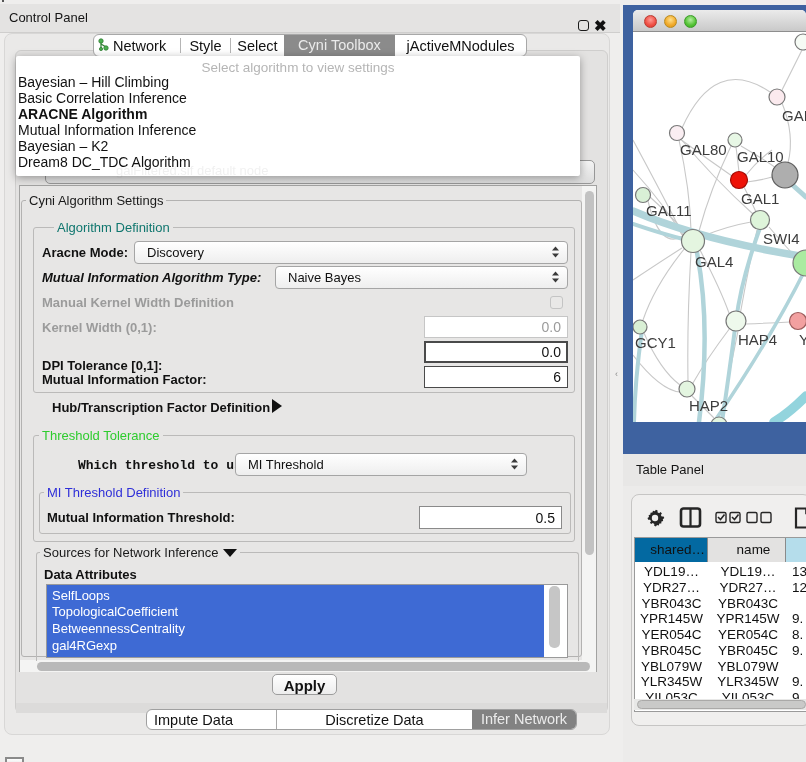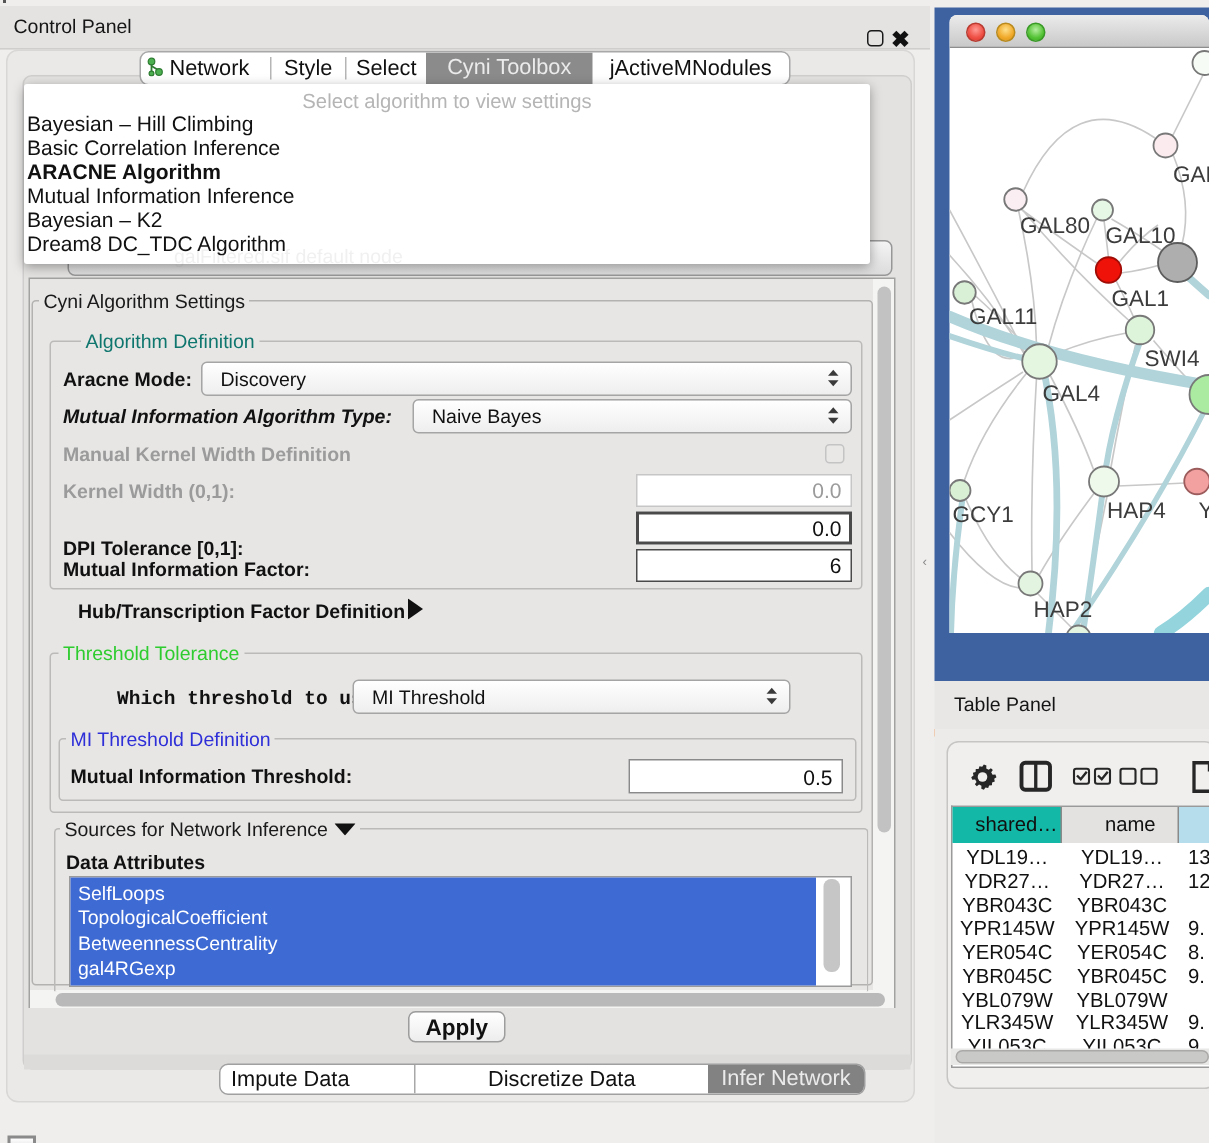--- a/index.html
+++ b/index.html
@@ -254,21 +254,21 @@
     <rect x="127" y="7.5" width="10" height="10" rx="1.5"></rect>
   </g>
   <g fill="none" stroke="#262626" stroke-width="2.2">
     <path d="M162,3.5 h10 l5,5 v14 h-15 z"></path>
     <path d="M172,3.5 v5 h5" stroke-width="1.6"></path>
   </g>
 </svg>
 
 <div class="abs" style="left:634px;top:537px;width:172px;height:175px;background:#fff;border:1px solid #9a9a9a;border-right:none;box-sizing:border-box;overflow:hidden;"></div>
 <div class="abs" style="left:635px;top:538px;width:171px;height:24px;display:flex;font-size:13.5px;color:#111;">
-  <div style="width:73px;background:#14b8a6;border-right:1px solid #8a8a8a;text-align:right;line-height:24px;padding-right:2px;box-sizing:border-box;">shared…</div>
+  <div style="width:73px;background:#0369a1;border-right:1px solid #8a8a8a;text-align:right;line-height:24px;padding-right:2px;box-sizing:border-box;">shared…</div>
   <div style="width:78px;background:#e3e2e1;border-right:1px solid #8a8a8a;text-align:center;line-height:24px;padding-left:14px;box-sizing:border-box;">name</div>
   <div style="flex:1;background:#b5ddeb;"></div>
 </div>
 <div class="abs" style="left:635px;top:564px;width:171px;height:136px;font-size:13.5px;color:#111;overflow:hidden;">
   <div style="position:absolute;left:0;top:0;width:73px;text-align:center;line-height:15.75px;">YDL19…<br>YDR27…<br>YBR043C<br>YPR145W<br>YER054C<br>YBR045C<br>YBL079W<br>YLR345W<br>YIL053C</div>
   <div style="position:absolute;left:74px;top:0;width:78px;text-align:center;line-height:15.75px;">YDL19…<br>YDR27…<br>YBR043C<br>YPR145W<br>YER054C<br>YBR045C<br>YBL079W<br>YLR345W<br>YIL053C</div>
   <div style="position:absolute;left:157px;top:0;width:20px;line-height:15.75px;">13<br>12<br><br>9.<br>8.<br>9.<br><br>9.<br>9.</div>
 </div>
 
 <div class="abs" style="left:634px;top:699px;width:172px;height:11px;background:#e8e8e7;"></div>

